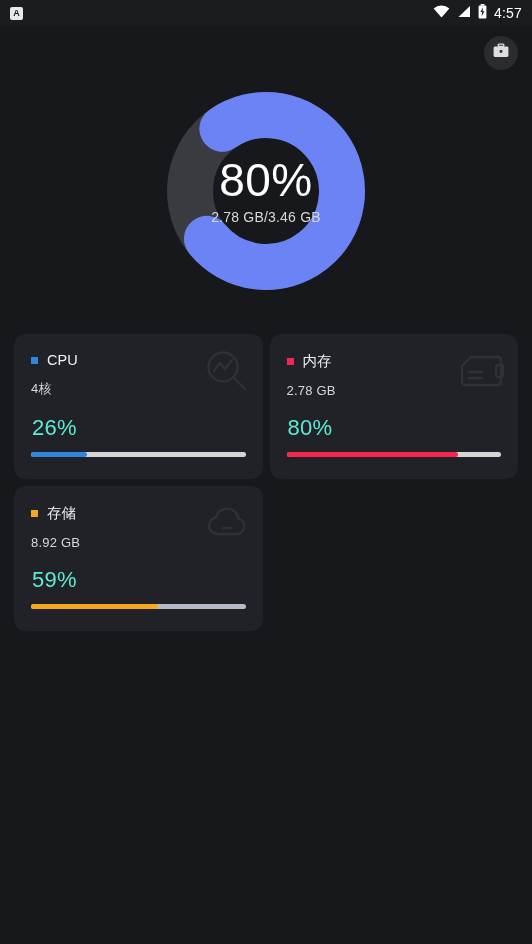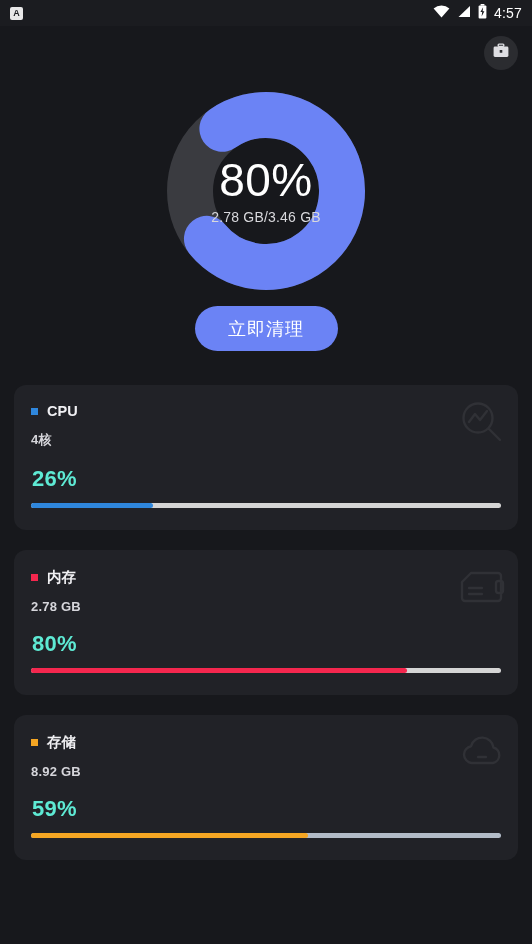--- a/index.html
+++ b/index.html
@@ -55,22 +55,22 @@
   
   .btn-wrap { display:flex; justify-content:center; margin-top:6px; }
   .clean-btn {
     background:#6b83f5; color:#ffffff; border:none;
     border-radius:24px; height:45px; min-width:143px; padding:0 26px;
     font-size:18px; font-family:inherit; letter-spacing:1px; cursor:pointer;
   }
 
   
   .grid {
-    display:grid; grid-template-columns:1fr;
-    gap:20px; padding:34px 14px 0 14px;font-weight:bold;
+    display:grid; grid-template-columns:1fr 1fr;
+    gap:7px; padding:34px 14px 0 14px;
   }
   .card {
     background:#212227; border-radius:12px;
     height:145px; padding:18px 17px 15px 17px;
     position:relative; overflow:hidden;
   }
   .card-head { display:flex; align-items:flex-start; }
   .card-titlerow { display:flex; align-items:center; gap:9px; }
   .bullet { width:7px; height:7px; display:block; }
   .card-title { color:#f0f0f3; font-size:14.5px; }
@@ -140,23 +140,20 @@
         <circle cx="100" cy="100" r="76" fill="none" stroke="#3a3b40" stroke-width="46"></circle>
         <path id="donut-arc" fill="none" stroke="#6b83f5" stroke-width="46" stroke-linecap="round" d="M 56.40819083732052 37.744444634036604 A 76 76 0 1 1 40.93690692927023 147.82834971978767"></path>
       </svg>
       <div class="donut-center">
         <div class="donut-pct">80%</div>
         <div class="donut-sub">2.78 GB/3.46 GB</div>
       </div>
     </div>
   </div>
 
-  <div class="btn-wrap">
-    <button class="clean-btn" style="background: rgb(107, 131, 245);">立即清理</button>
-  </div>
 
   <div class="grid">
 
     <div class="card">
       <div class="card-head">
         <div>
           <div class="card-titlerow">
             <span class="bullet" style="background: rgb(47, 135, 221);"></span>
             <span class="card-title">CPU</span>
           </div>

